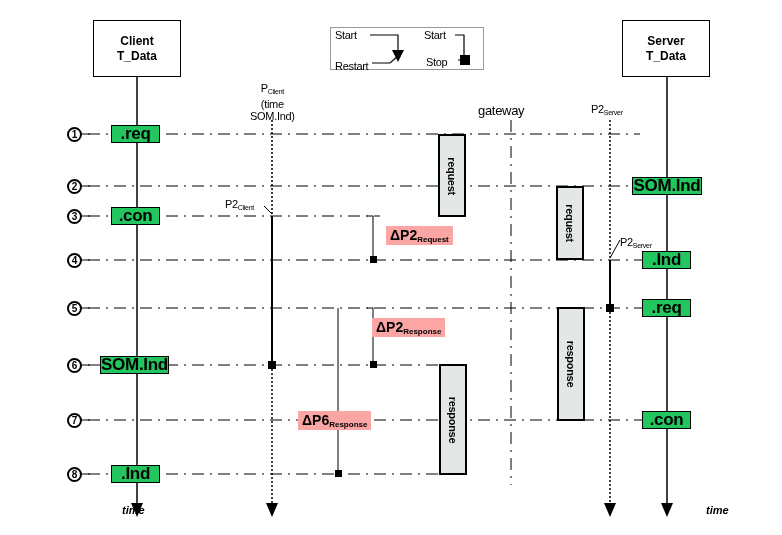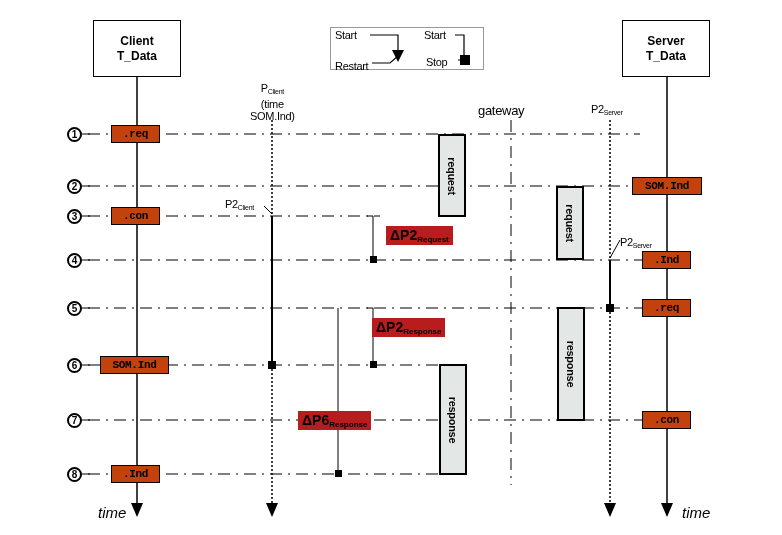--- a/index.html
+++ b/index.html
@@ -1,33 +1,33 @@
 <!DOCTYPE html>
 <html><head>
 <meta charset="utf-8">
 <style>
   html, body { margin: 0; padding: 0; background: #ffffff; }
   body { width: 782px; height: 535px; position: relative; overflow: hidden;
          font-family: "Liberation Sans", sans-serif; font-weight: bold; color: #000; }
   svg { position: absolute; left: 0; top: 0; }
   .lbl { position: absolute; font-size: 11px; font-weight: normal; white-space: nowrap; letter-spacing: -0.3px; }
-  .box { position: absolute; background: #c2410c; border: 1.3px solid #000; box-sizing: border-box;
-         font-size: 11px; font-weight: bold; display: flex; align-items: center; justify-content: center; letter-spacing: -0.3px; font-family: Liberation Mono, monospace; }
+  .box { position: absolute; background: #22c55e; border: 1.3px solid #000; box-sizing: border-box;
+         font-size: 17px; font-weight: bold; display: flex; align-items: center; justify-content: center; letter-spacing: -0.3px; }
   .ent { position: absolute; background: #fff; border: 1.5px solid #000; box-sizing: border-box;
          font-size: 12px; font-weight: bold; display: flex; flex-direction: column; align-items: center; justify-content: center; line-height: 15px; }
   .msg { position: absolute; background: #e3e7e5; border: 2px solid #000; box-sizing: border-box; }
   .msg span { position: absolute; left: 50%; top: 50%; transform: translate(-50%,-50%) rotate(90deg);
               font-size: 11px; font-weight: bold; white-space: nowrap; letter-spacing: -0.3px; }
   .step { position: absolute; width: 15px; height: 15px; border: 2px solid #000; border-radius: 50%; box-sizing: border-box;
           font-size: 10px; font-weight: bold; display: flex; align-items: center; justify-content: center; background:#fff; }
   sub { font-size: 7px; vertical-align: -2px; }
-  .delta { position: absolute; font-size: 14px; font-weight: bold; white-space: nowrap; background: #b91c1c; padding: 1px 4px; }
+  .delta { position: absolute; font-size: 14px; font-weight: bold; white-space: nowrap; background: #fca5a5; padding: 1px 4px; }
   .delta sub { font-size: 8px; }
   .legend { position: absolute; left: 330px; top: 27px; width: 154px; height: 43px; border: 1px solid #999; box-sizing: border-box; }
-  .time { position: absolute; font-size: 15px; font-style: italic; font-weight: normal; }
+  .time { position: absolute; font-size: 11px; font-style: italic; font-weight: bold; margin-left: 24px; }
 </style>
 </head>
 <body>
 
 <svg width="782" height="535">
   <defs>
     <marker id="arr" viewBox="0 0 10 10" refX="5" refY="9" markerWidth="10" markerHeight="10" orient="auto-start-reverse"></marker>
   </defs>
 
   <g stroke="#000" stroke-width="1" stroke-dasharray="12,6,2,6" fill="none">

